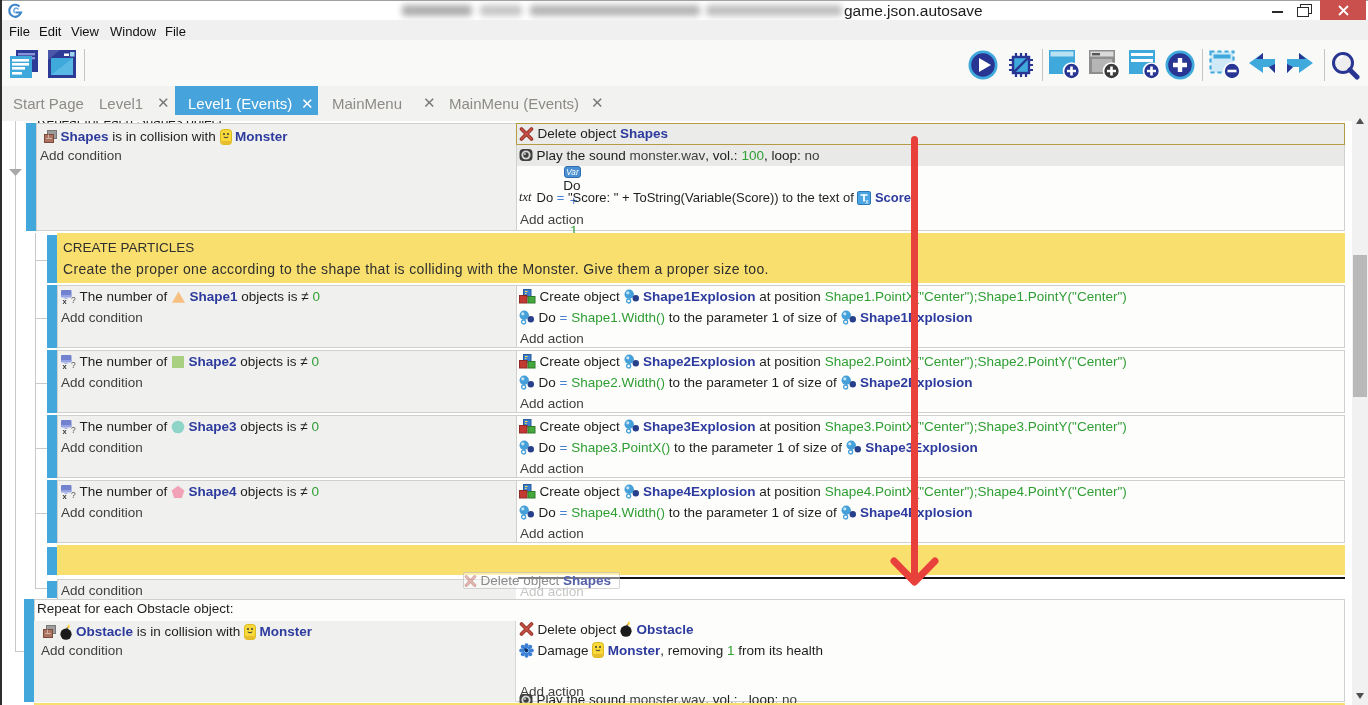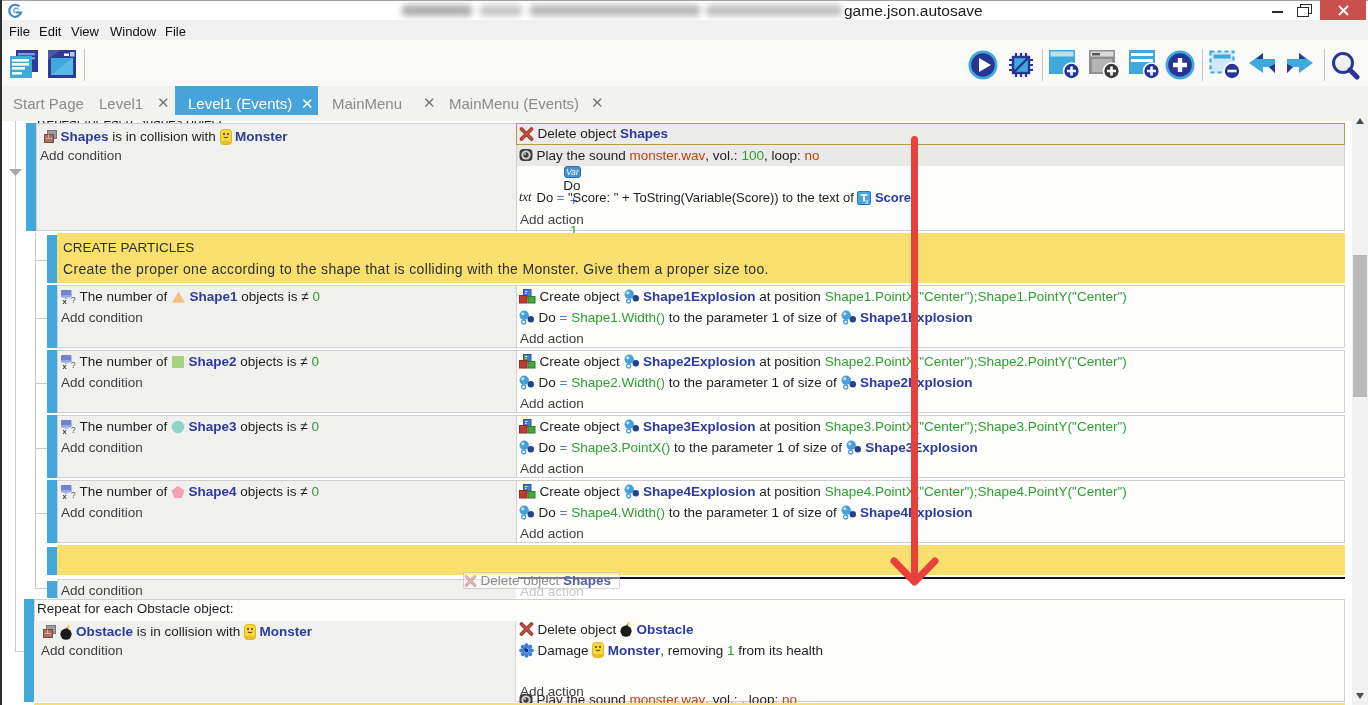--- a/index.html
+++ b/index.html
@@ -20,21 +20,21 @@
 #activetab { position:absolute; left:175px; top:86px; width:143px; height:29px; background:#47a3db; }
 #activetab span { position:absolute; left:13px; top:0; line-height:35px; font-size:15px; color:#fff; }
 #events { left:2px; top:121px; width:1350px; height:584px; background:#fff; overflow:hidden; }
 
 .row { position:absolute; height:21px; font-size:13.5px; color:#1e1e1e; white-space:nowrap; display:flex; align-items:center; }
 .row svg, .row .icn { margin-right:3.5px; flex:none; }
 b.o { color:#2c3b9d; font-weight:bold; }
 .gr { color:#2f9e33; }
 .bl { color:#4a7fd6; }
 .pu { color:#9440b8; }
-.gy { color:#c2410c; }
+.gy { color:#404040; }
 .addc { color:#404040; }
 .condbox { position:absolute; background:#f0f0ee; border:1px solid #d0d0ce; border-right:none; }
 .actbox { position:absolute; background:#fdfdfc; border:1px solid #d0d0ce; }
 .bar { position:absolute; width:10px; background:#42a8dc; }
 .comment { position:absolute; background:#f9e06e; }
 .treev { position:absolute; width:1px; background:#c9c9c9; }
 .treeh { position:absolute; height:1px; background:#c9c9c9; }
 #scroll { left:1352px; top:121px; width:16px; height:584px; background:#f1f1f1; }
 #thumb { left:1353px; top:255px; width:14px; height:142px; background:#b9b9b9; }
 </style>

